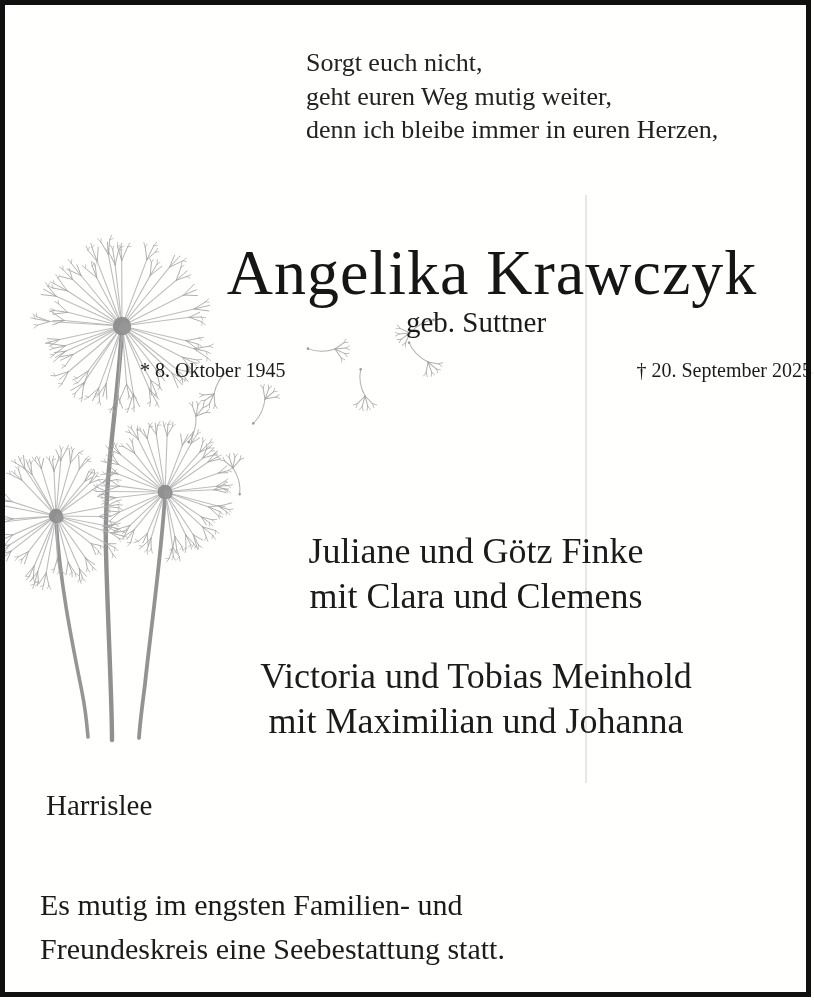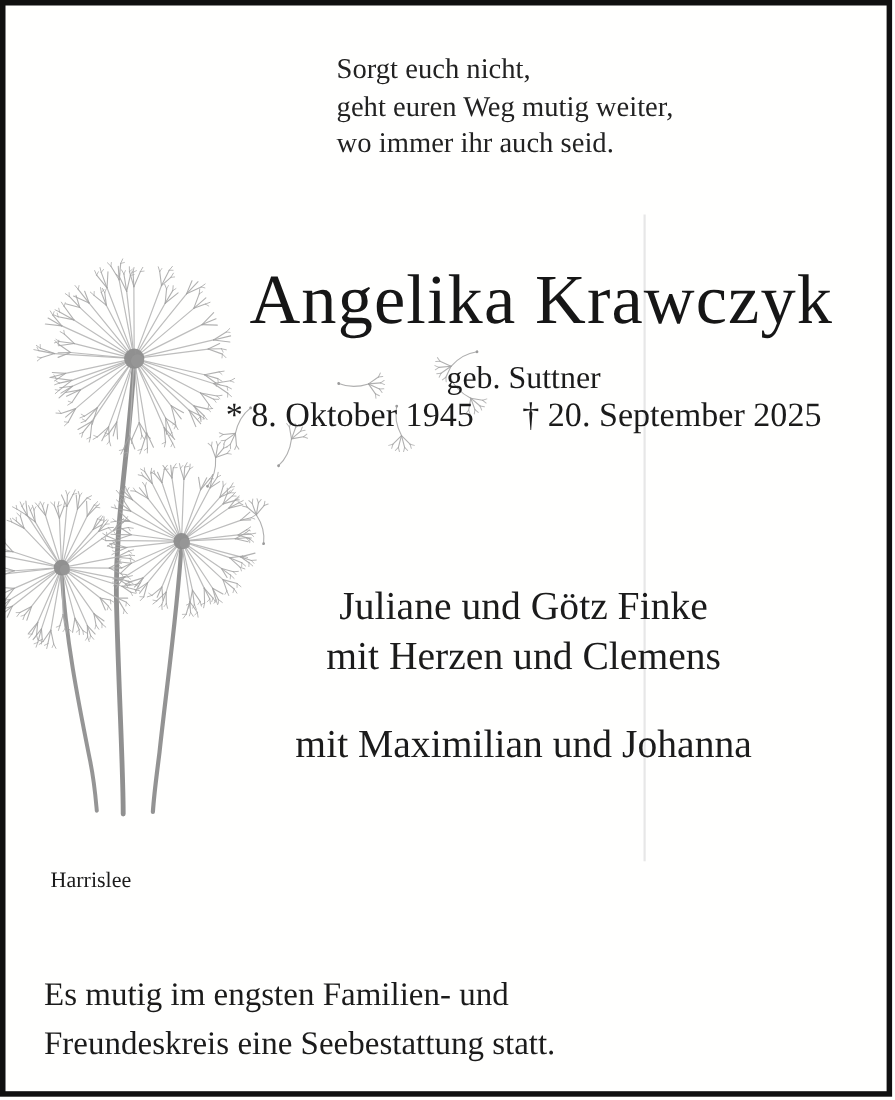--- a/index.html
+++ b/index.html
@@ -22,27 +22,27 @@
     background:#e7e7e7;z-index:0;
   }
   #dandelion{position:absolute;left:0;top:0;z-index:1;}
   .txt{position:absolute;z-index:2;}
   .centercol{left:140px;width:672px;text-align:center;}
   .poem{left:306px;top:46px;font-size:26px;line-height:33.5px;white-space:nowrap;color:#222;}
   .name{
     top:220px;font-size:64px;font-weight:400;letter-spacing:1px;
     margin:16px;line-height:1.15;color:#161616;white-space:nowrap;
   }
-  .maiden{top:328px;font-size:29px;}
-  .dates{top:359px;font-size:31px;display:flex;justify-content:center;gap:44px;white-space:nowrap;}
+  .maiden{top:306px;font-size:29px;}
+  .dates{top:359px;font-size:20px;display:flex;justify-content:space-between;gap:44px;white-space:nowrap;}
   .tribute{top:465px;font-size:30px;}
   .family{font-size:36px;line-height:45px;}
   .family-1{top:529px;}
   .family-2{top:654px;}
-  .place{left:46px;top:789px;font-size:20px;}
+  .place{left:46px;top:789px;font-size:29px;}
   .closing{left:40px;top:883px;font-size:30px;line-height:44px;white-space:nowrap;}
 </style>
 </head>
 <body>
 
 <div class="sheet">
 
   <div class="divider"></div>
 
   <svg id="dandelion" width="814" height="1000" viewBox="0 0 814 1000">
@@ -1033,39 +1033,40 @@
         <line x1="-10.336618828644992" y1="-3.7622215765823555" x2="-12.979357493090514" y2="-6.7648757943444835" stroke="#a8a8a8" stroke-width="0.9" stroke-linecap="round" opacity="0.8"></line>
         <line x1="0" y1="0" x2="-7.070663706551934" y2="-8.426488874308756" stroke="#a2a2a2" stroke-width="1" stroke-linecap="round" opacity="0.85"></line>
         <line x1="-7.070663706551934" y1="-8.426488874308756" x2="-10.796105574540634" y2="-9.882882670037393" stroke="#a8a8a8" stroke-width="0.9" stroke-linecap="round" opacity="0.8"></line>
         <line x1="-7.070663706551934" y1="-8.426488874308756" x2="-7.858015416644053" y2="-12.348233037894012" stroke="#a8a8a8" stroke-width="0.9" stroke-linecap="round" opacity="0.8"></line>
       </g>
     </svg>
 
   <div class="txt poem">
     <div>Sorgt euch nicht,</div>
     <div>geht euren Weg mutig weiter,</div>
-    <div>wo immer ihr auch seid.</div>
+    <div>denn ich bleibe immer in euren Herzen,</div>
   </div>
 
   <h1 class="txt centercol name">Angelika Krawczyk</h1>
 
   <div class="txt centercol maiden">geb. Suttner</div>
 
   <div class="txt centercol dates">
     <span>* 8. Oktober 1945</span>
     <span>† 20. September 2025</span>
   </div>
 
 
   <div class="txt centercol family family-1">
     <div>Juliane und Götz Finke</div>
-    <div>mit Herzen und Clemens</div>
+    <div>mit Clara und Clemens</div>
   </div>
 
   <div class="txt centercol family family-2">
+    <div>Victoria und Tobias Meinhold</div>
     <div>mit Maximilian und Johanna</div>
   </div>
 
   <div class="txt place">Harrislee</div>
 
   <div class="txt closing">
     <div>Es mutig im engsten Familien- und</div>
     <div>Freundeskreis eine Seebestattung statt.</div>
   </div>
 

